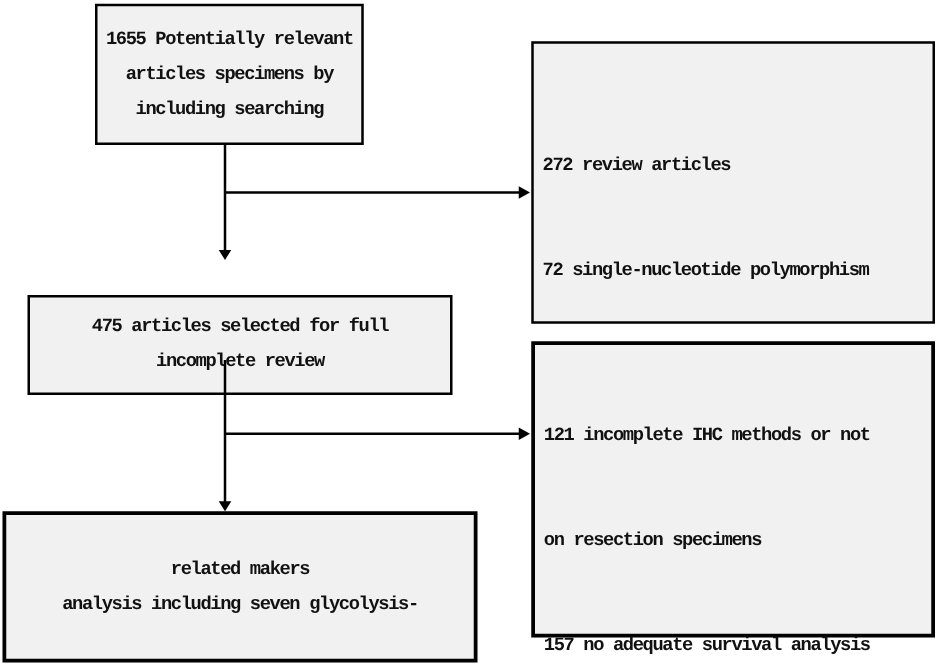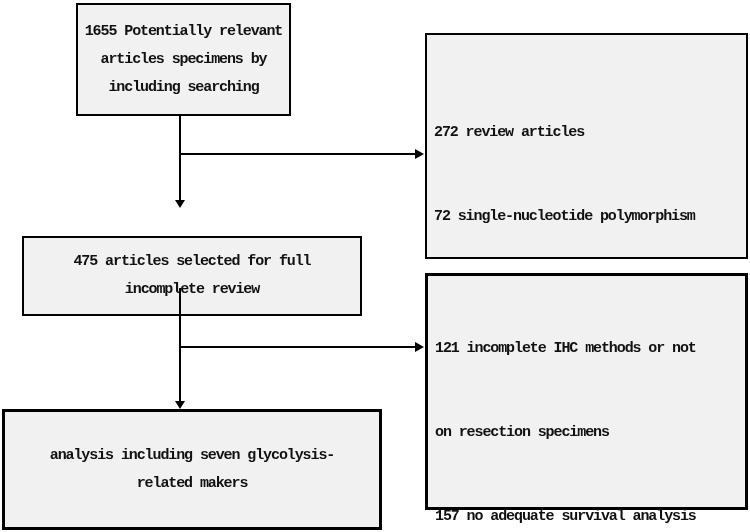--- a/index.html
+++ b/index.html
@@ -101,22 +101,22 @@
     <div>157 no adequate survival analysis</div>
     
     
     
     
     
     
   </div>
 
   <div class="box center" id="box-included">
+    <div>related makers</div>
     <div>analysis including seven glycolysis-</div>
-    <div>related makers</div>
   </div>
 
   <div class="vline" id="v-connector-1"></div>
   <div class="arrow-down" id="arrowhead-down-1"></div>
   <div class="hline" id="h-connector-1"></div>
   <div class="arrow-right" id="arrowhead-right-1"></div>
 
   <div class="vline" id="v-connector-2"></div>
   <div class="arrow-down" id="arrowhead-down-2"></div>
   <div class="hline" id="h-connector-2"></div>

